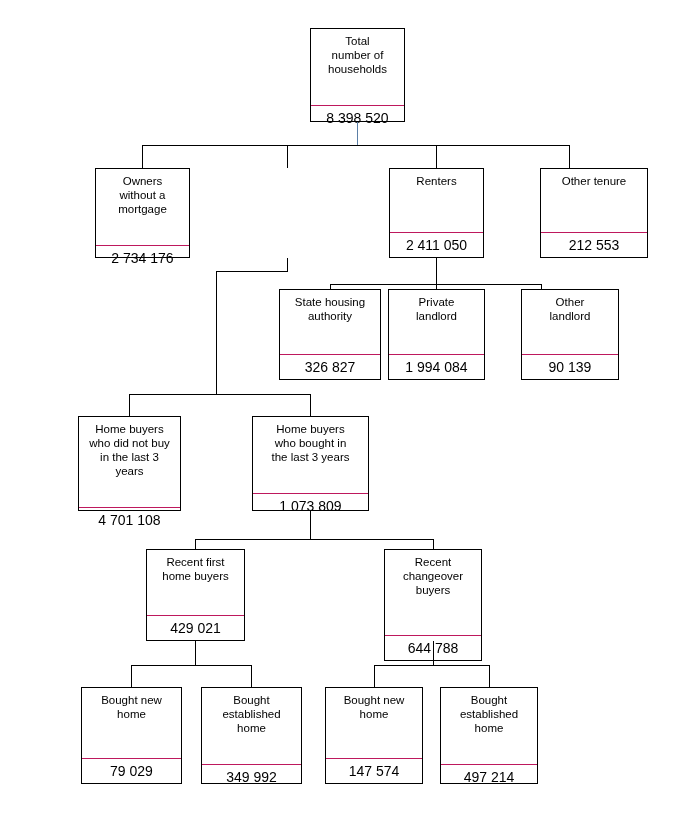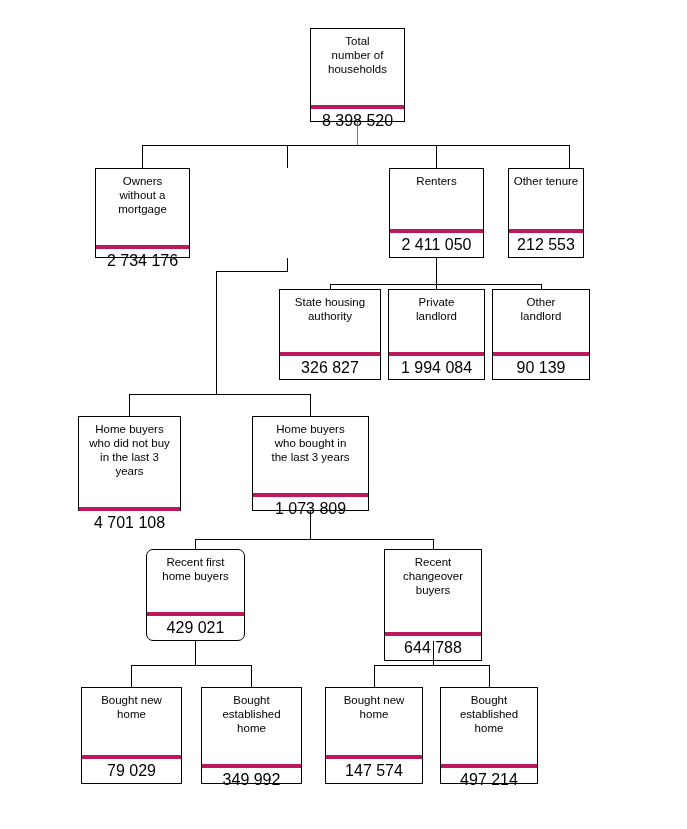--- a/index.html
+++ b/index.html
@@ -45,23 +45,23 @@
     display: block;
     text-align: center;
     font-size: 11.5px;
     line-height: 14px;
     padding: 5px 3px 2px 3px;
     white-space: pre-line;
     color: #000000;
   }
   .node-value {
     flex: 0 0 auto;
-    border-top: 4px solid #be185d;
+    border-top: 1px solid #be185d;
     text-align: center;
-    font-size: 16px;
+    font-size: 14px;
     line-height: 24px;
     height: 24px;
     color: #000000;
   }
 </style>
 </head>
 <body>
 
 <div id="chart-canvas">
 
@@ -85,21 +85,21 @@
 mortgage</span>
     <span class="node-value">2 734 176</span>
   </div>
 
 
   <div class="node" style="left:389px; top:168px; width:95px; height:90px;">
     <span class="node-label">Renters</span>
     <span class="node-value">2 411 050</span>
   </div>
 
-  <div class="node" style="left:508px; top:168px; width:76px; height:90px;">
+  <div class="node" style="left:540px; top:168px; width:108px; height:90px;">
     <span class="node-label">Other tenure</span>
     <span class="node-value">212 553</span>
   </div>
 
   <div class="conn v" style="left:436px; top:258px; height:26px;"></div>
   <div class="conn h" style="left:330px; top:284px; width:211px;"></div>
   <div class="conn v" style="left:330px; top:284px; height:5px;"></div>
   <div class="conn v" style="left:436px; top:284px; height:5px;"></div>
   <div class="conn v" style="left:541px; top:284px; height:5px;"></div>
 
@@ -112,21 +112,21 @@
 authority</span>
     <span class="node-value">326 827</span>
   </div>
 
   <div class="node" style="left:388px; top:289px; width:97px; height:91px;">
     <span class="node-label">Private
 landlord</span>
     <span class="node-value">1 994 084</span>
   </div>
 
-  <div class="node" style="left:492px; top:289px; width:98px; height:91px;">
+  <div class="node" style="left:521px; top:289px; width:98px; height:91px;">
     <span class="node-label">Other
 landlord</span>
     <span class="node-value">90 139</span>
   </div>
 
   <div class="conn h" style="left:129px; top:394px; width:182px;"></div>
   <div class="conn v" style="left:129px; top:394px; height:22px;"></div>
   <div class="conn v" style="left:310px; top:394px; height:22px;"></div>
 
   <div class="node" style="left:78px; top:416px; width:103px; height:95px;">
@@ -142,21 +142,21 @@
 who bought in
 the last 3 years</span>
     <span class="node-value">1 073 809</span>
   </div>
 
   <div class="conn v" style="left:310px; top:511px; height:28px;"></div>
   <div class="conn h" style="left:195px; top:539px; width:238px;"></div>
   <div class="conn v" style="left:195px; top:539px; height:10px;"></div>
   <div class="conn v" style="left:433px; top:539px; height:10px;"></div>
 
-  <div class="node" style="left:146px; top:549px; width:99px; height:92px;border-radius:7px;">
+  <div class="node" style="left:146px; top:549px; width:99px; height:92px;">
     <span class="node-label">Recent first
 home buyers</span>
     <span class="node-value">429 021</span>
   </div>
 
   <div class="node" style="left:384px; top:549px; width:98px; height:112px;">
     <span class="node-label">Recent
 changeover
 buyers</span>
     <span class="node-value">644 788</span>

